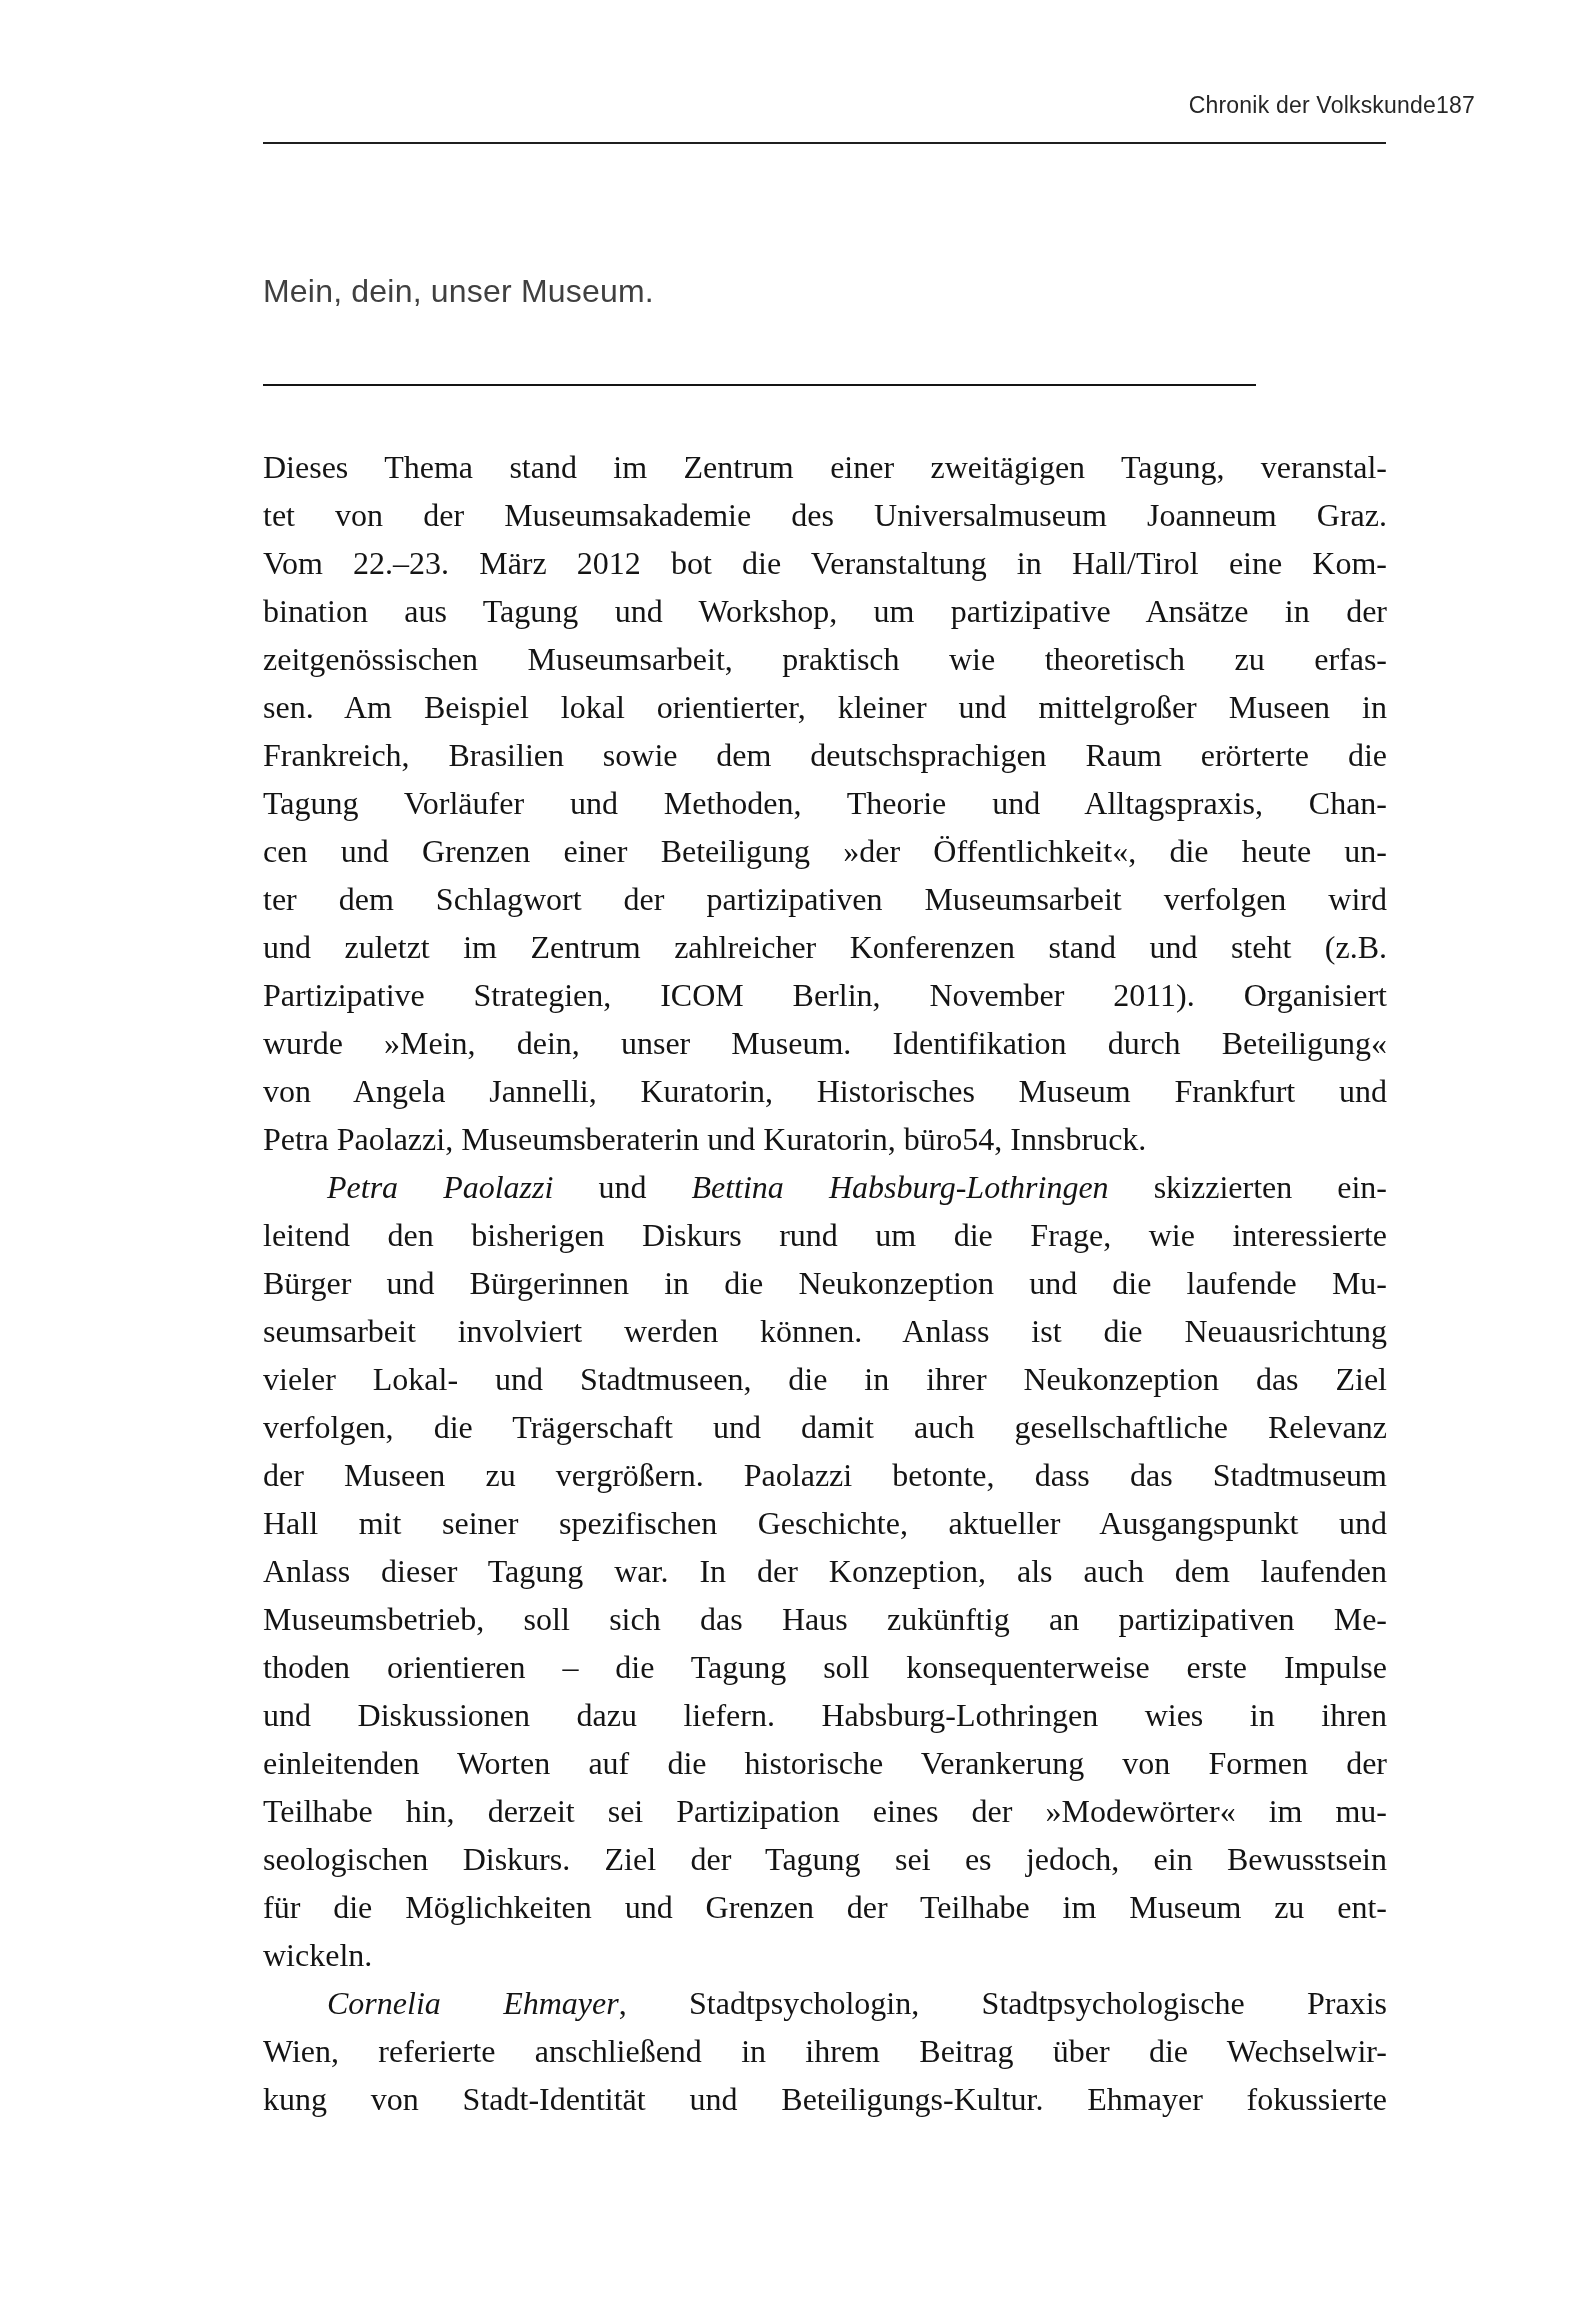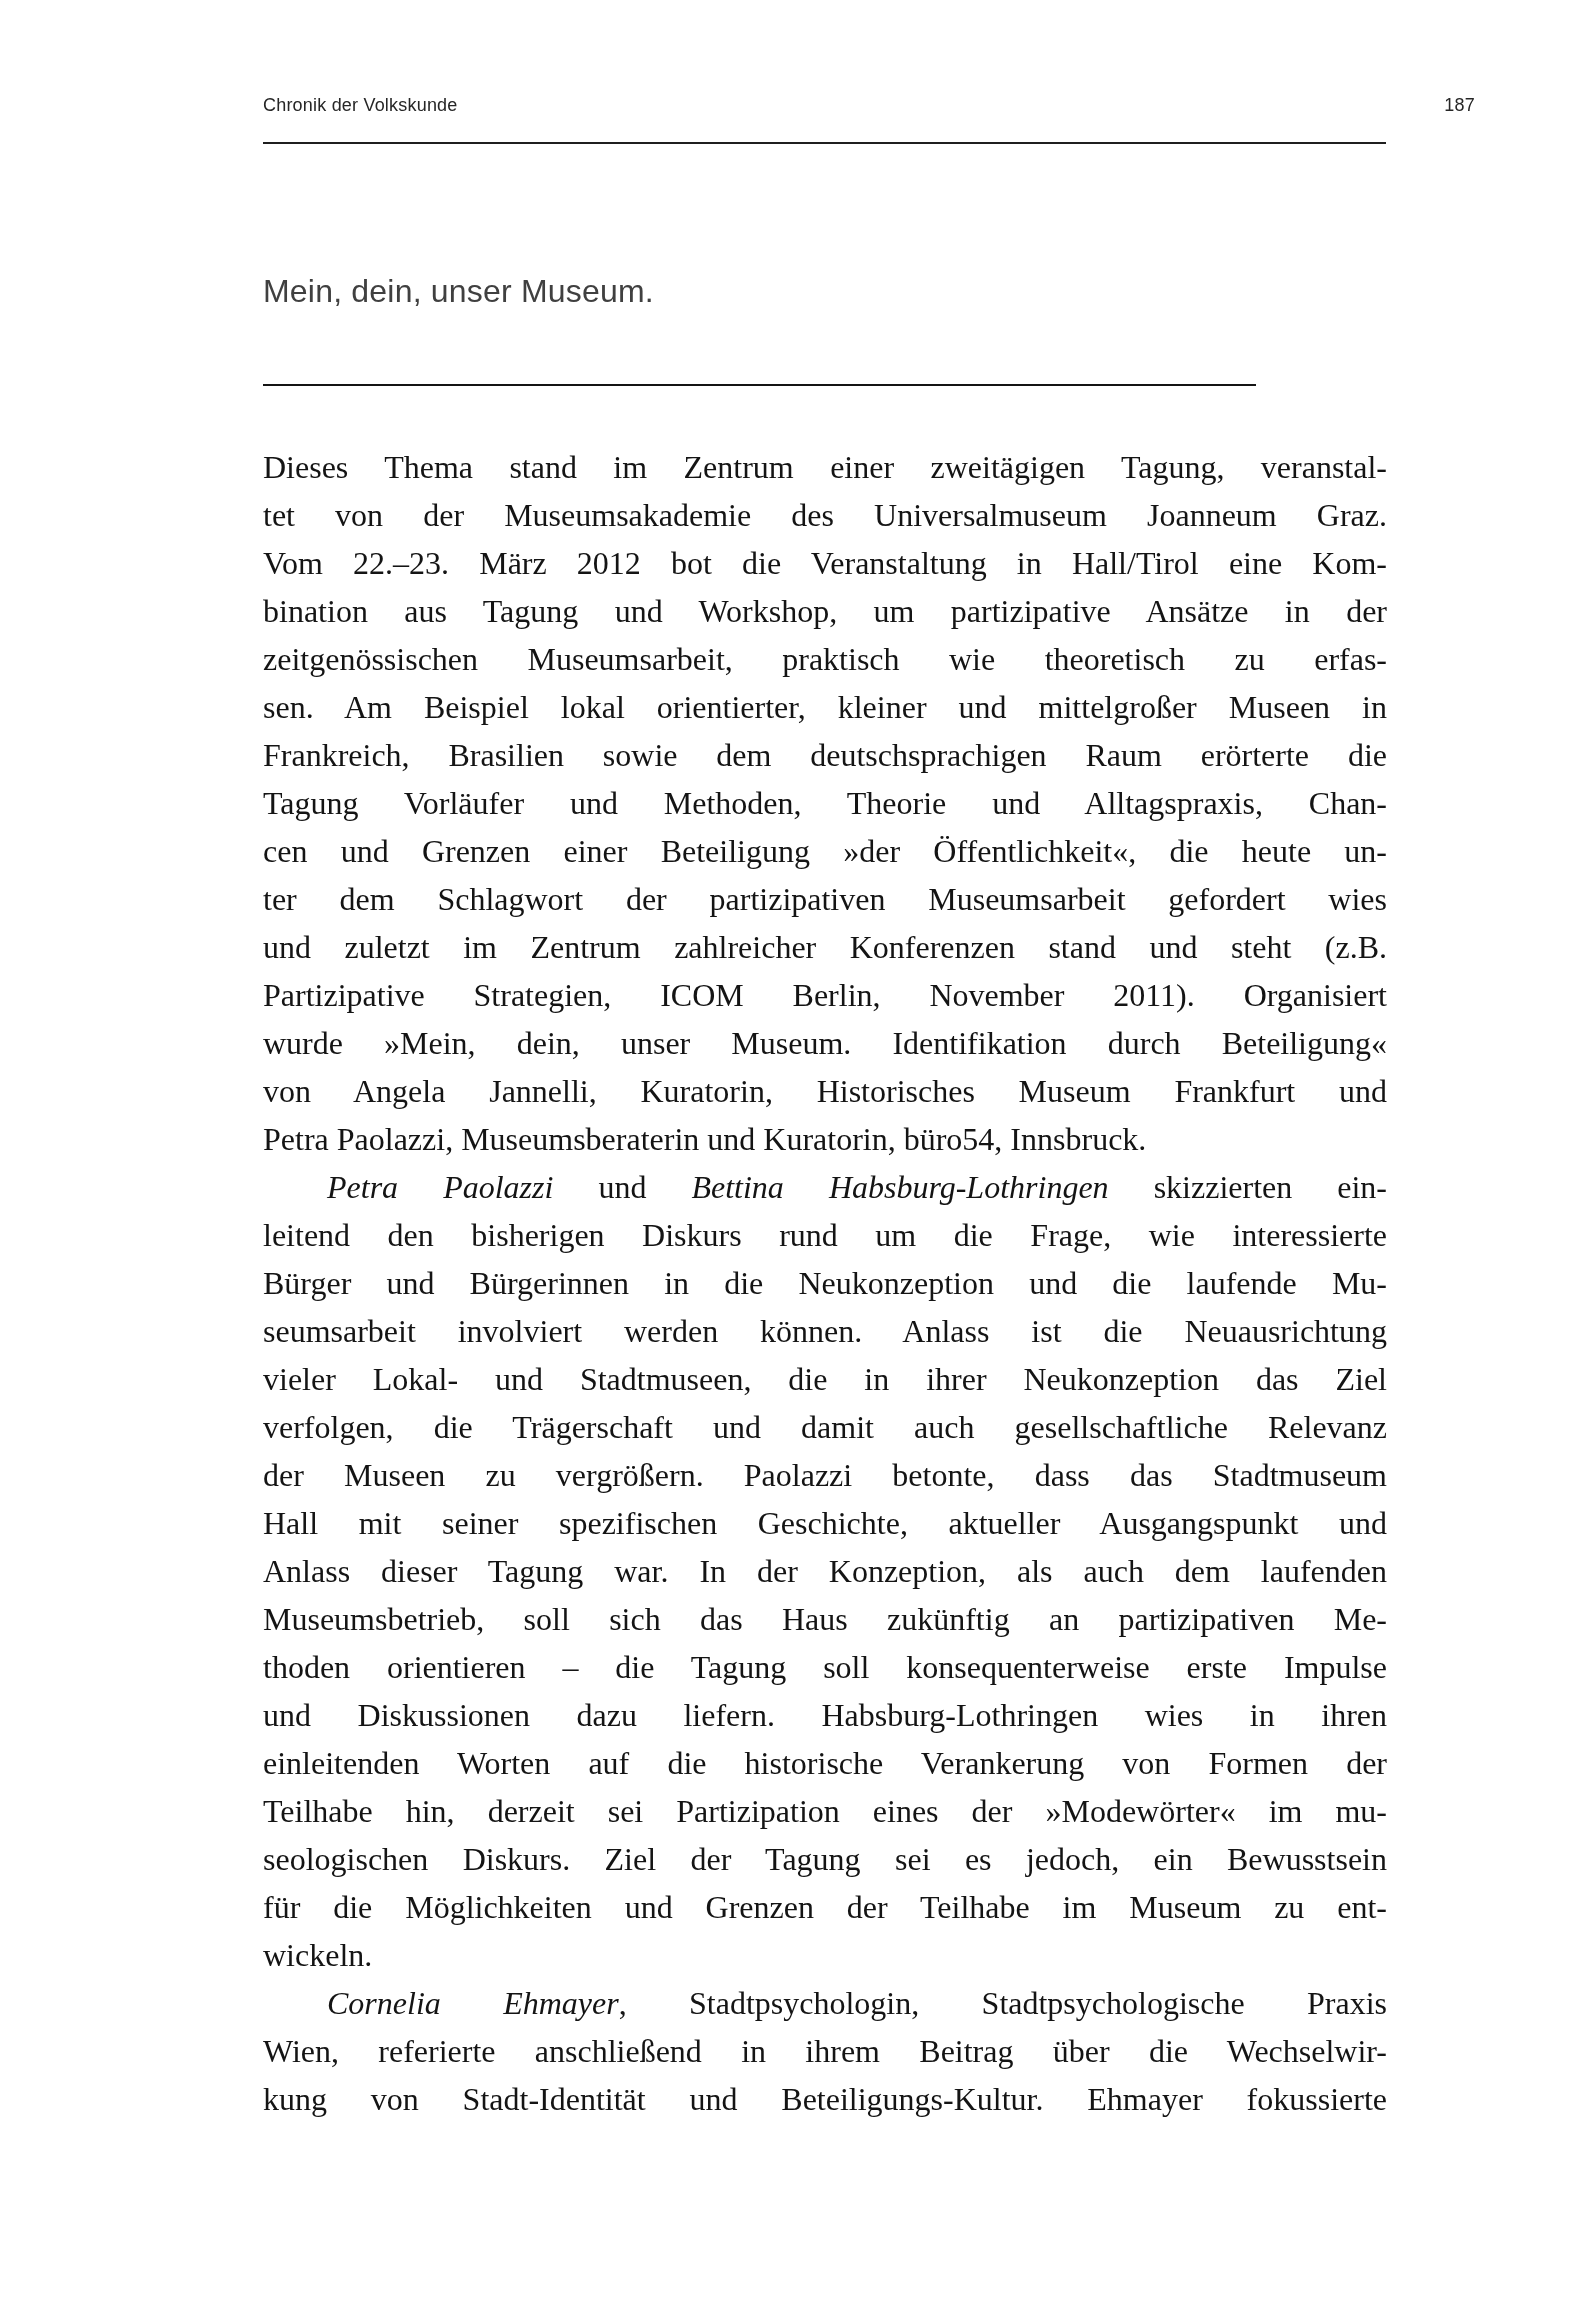--- a/index.html
+++ b/index.html
@@ -14,24 +14,24 @@
     background: #ffffff;
     overflow: hidden;
     font-family: "Liberation Sans", sans-serif;
   }
   .running-header {
     position: absolute;
     left: 263px;
     top: 92px;
     width: 1212px;
     display: flex;
-    justify-content: space-between;
+    justify-content: flex-end;
     align-items: flex-start;
     font-family: "Liberation Sans", sans-serif;
-    font-size: 18px;
+    font-size: 23px;
     line-height: 27px;
     color: #262626;
     letter-spacing: 0.2px;
   }
   .header-rule {
     position: absolute;
     left: 263px;
     top: 142px;
     width: 1123px;
     height: 1.6px;
@@ -104,21 +104,21 @@
   <div class="body-text">
       <div class="line j"><span>Dieses Thema stand im Zentrum einer zweitägigen Tagung, veranstal-</span></div>
       <div class="line j"><span>tet von der Museumsakademie des Universalmuseum Joanneum Graz.</span></div>
       <div class="line j"><span>Vom 22.–23. März 2012 bot die Veranstaltung in Hall/Tirol eine Kom-</span></div>
       <div class="line j"><span>bination aus Tagung und Workshop, um partizipative Ansätze in der</span></div>
       <div class="line j"><span>zeitgenössischen Museumsarbeit, praktisch wie theoretisch zu erfas-</span></div>
       <div class="line j"><span>sen. Am Beispiel lokal orientierter, kleiner und mittelgroßer Museen in</span></div>
       <div class="line j"><span>Frankreich, Brasilien sowie dem deutschsprachigen Raum erörterte die</span></div>
       <div class="line j"><span>Tagung Vorläufer und Methoden, Theorie und Alltagspraxis, Chan-</span></div>
       <div class="line j"><span>cen und Grenzen einer Beteiligung »der Öffentlichkeit«, die heute un-</span></div>
-      <div class="line j"><span>ter dem Schlagwort der partizipativen Museumsarbeit gefordert wies</span></div>
+      <div class="line j"><span>ter dem Schlagwort der partizipativen Museumsarbeit verfolgen wird</span></div>
       <div class="line j"><span>und zuletzt im Zentrum zahlreicher Konferenzen stand und steht (z.B.</span></div>
       <div class="line j"><span>Partizipative Strategien, ICOM Berlin, November 2011). Organisiert</span></div>
       <div class="line j"><span>wurde »Mein, dein, unser Museum. Identifikation durch Beteiligung«</span></div>
       <div class="line j"><span>von Angela Jannelli, Kuratorin, Historisches Museum Frankfurt und</span></div>
       <div class="line"><span>Petra Paolazzi, Museumsberaterin und Kuratorin, büro54, Innsbruck.</span></div>
       <div class="line j indent"><span class="it">Petra Paolazzi</span><span> und </span><span class="it">Bettina Habsburg-Lothringen</span><span> skizzierten ein-</span></div>
       <div class="line j"><span>leitend den bisherigen Diskurs rund um die Frage, wie interessierte</span></div>
       <div class="line j"><span>Bürger und Bürgerinnen in die Neukonzeption und die laufende Mu-</span></div>
       <div class="line j"><span>seumsarbeit involviert werden können. Anlass ist die Neuausrichtung</span></div>
       <div class="line j"><span>vieler Lokal- und Stadtmuseen, die in ihrer Neukonzeption das Ziel</span></div>

